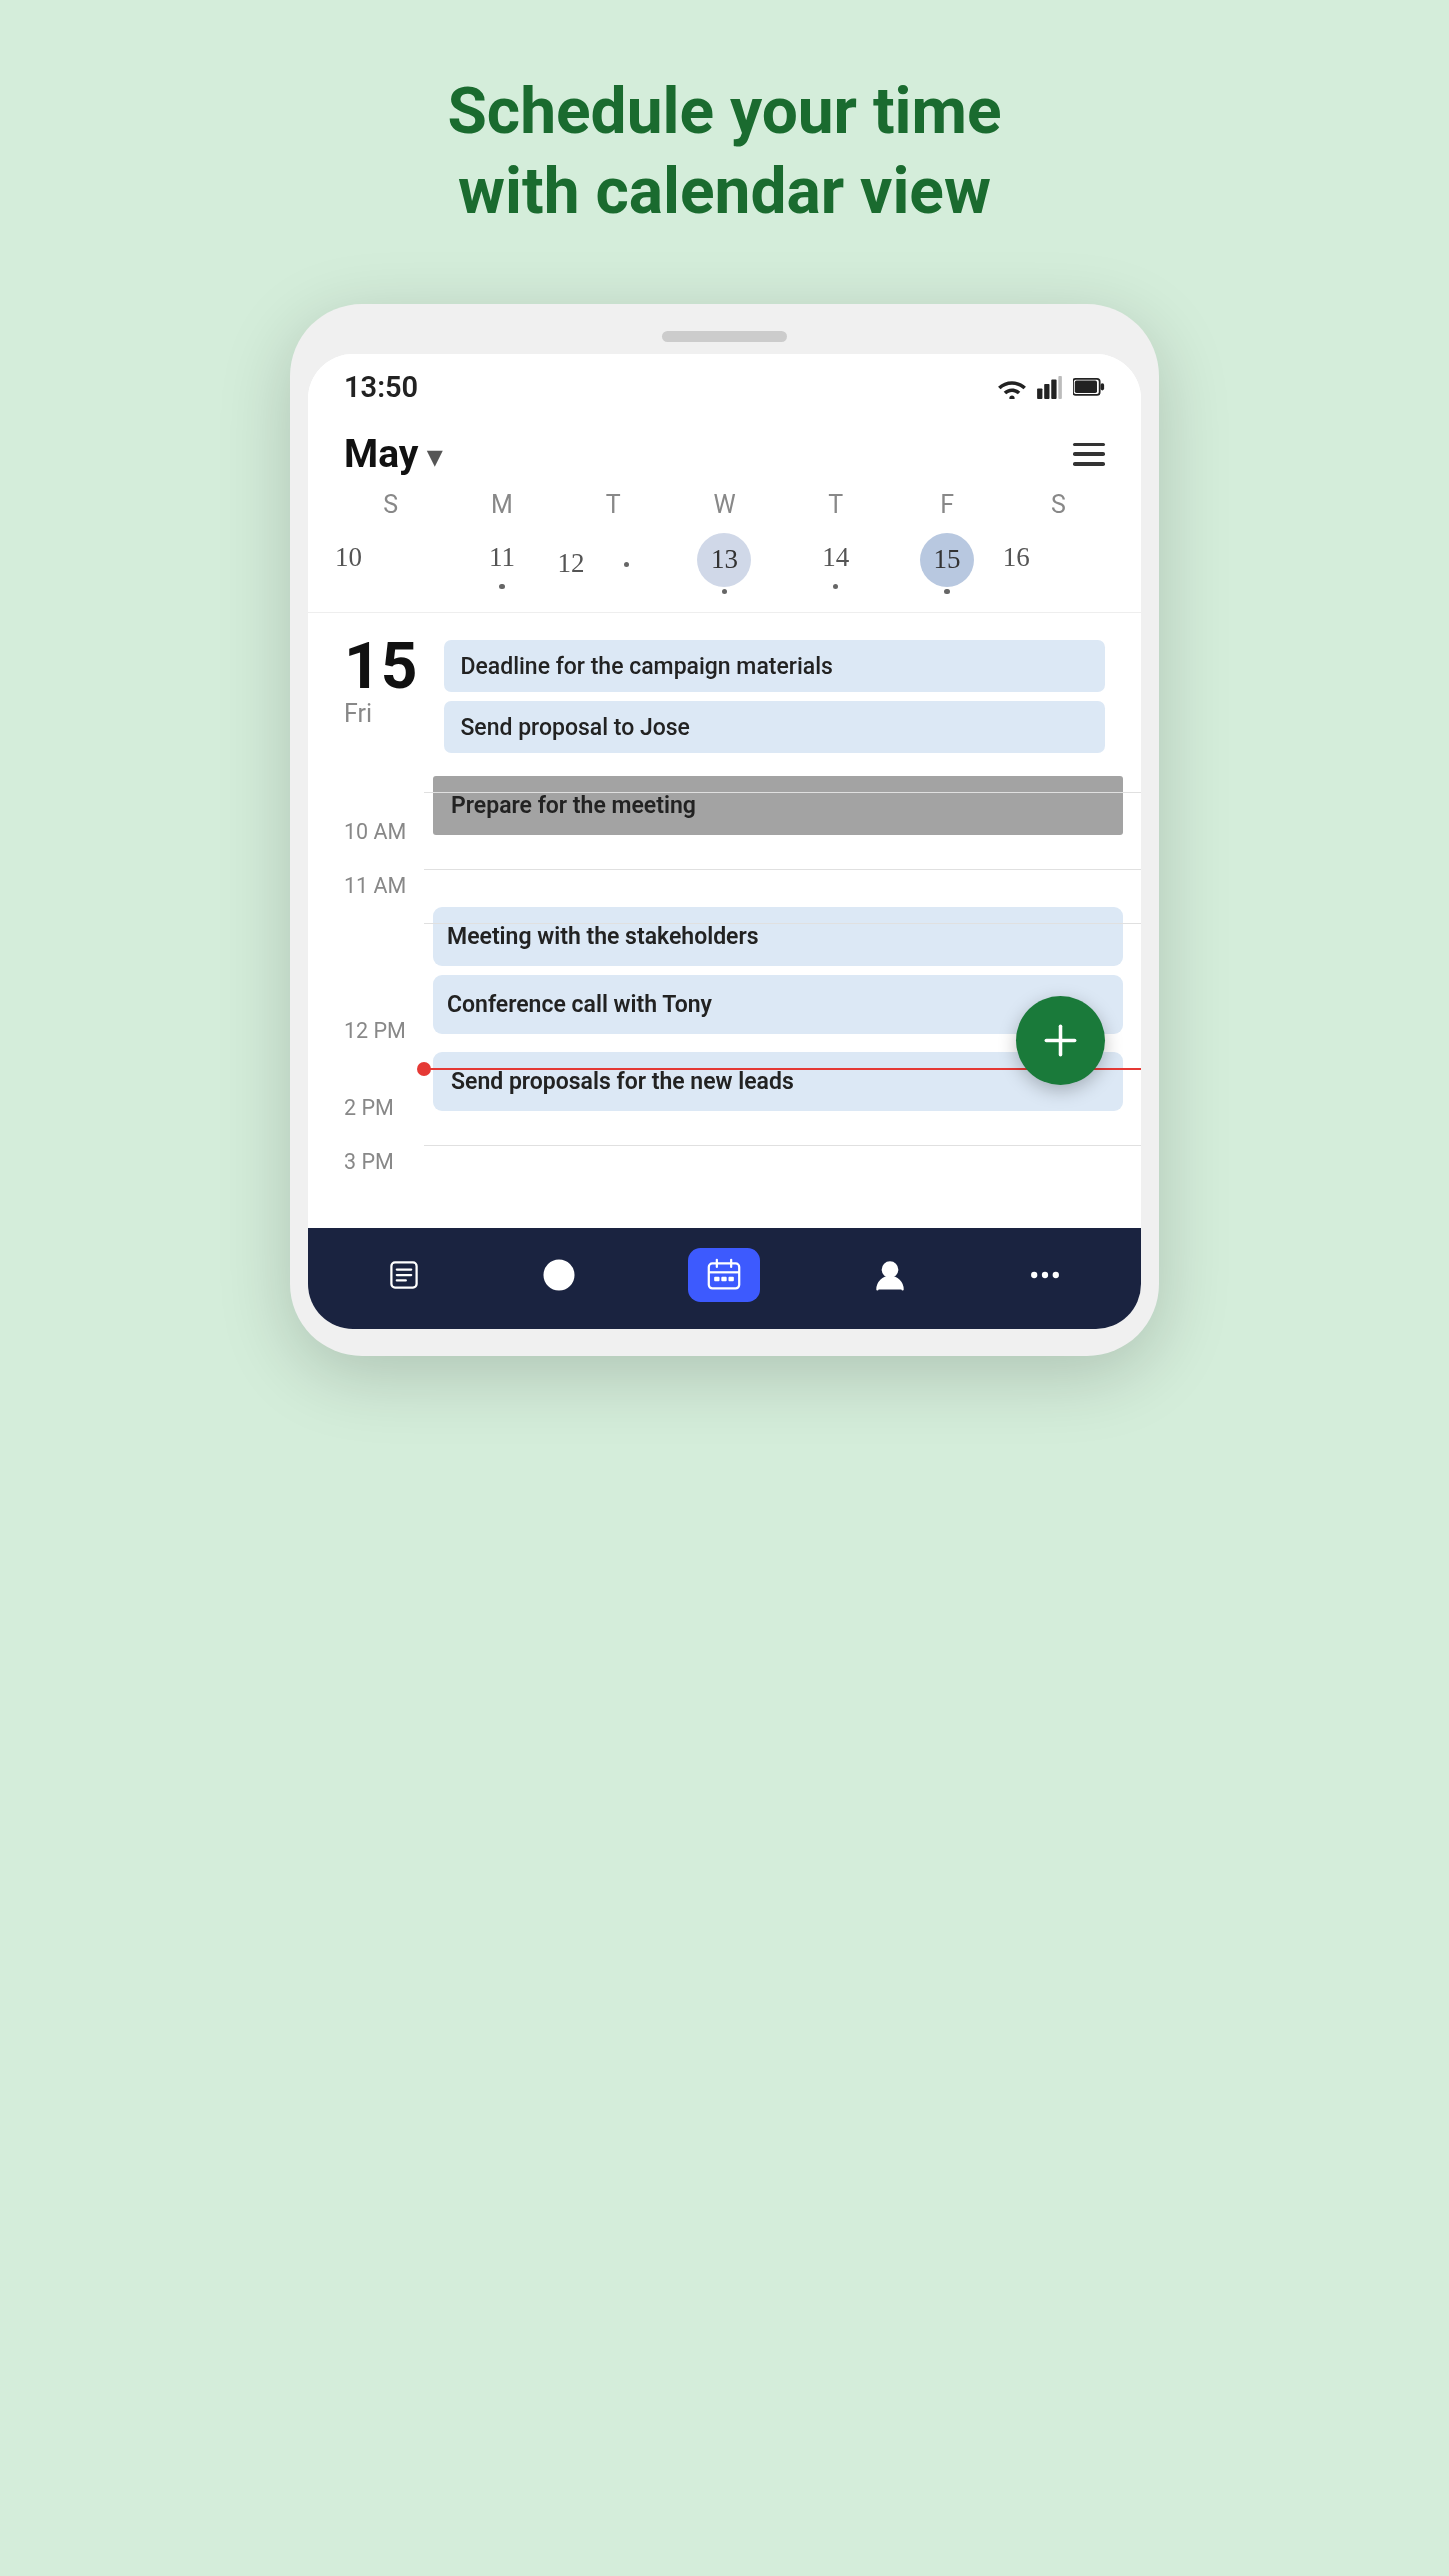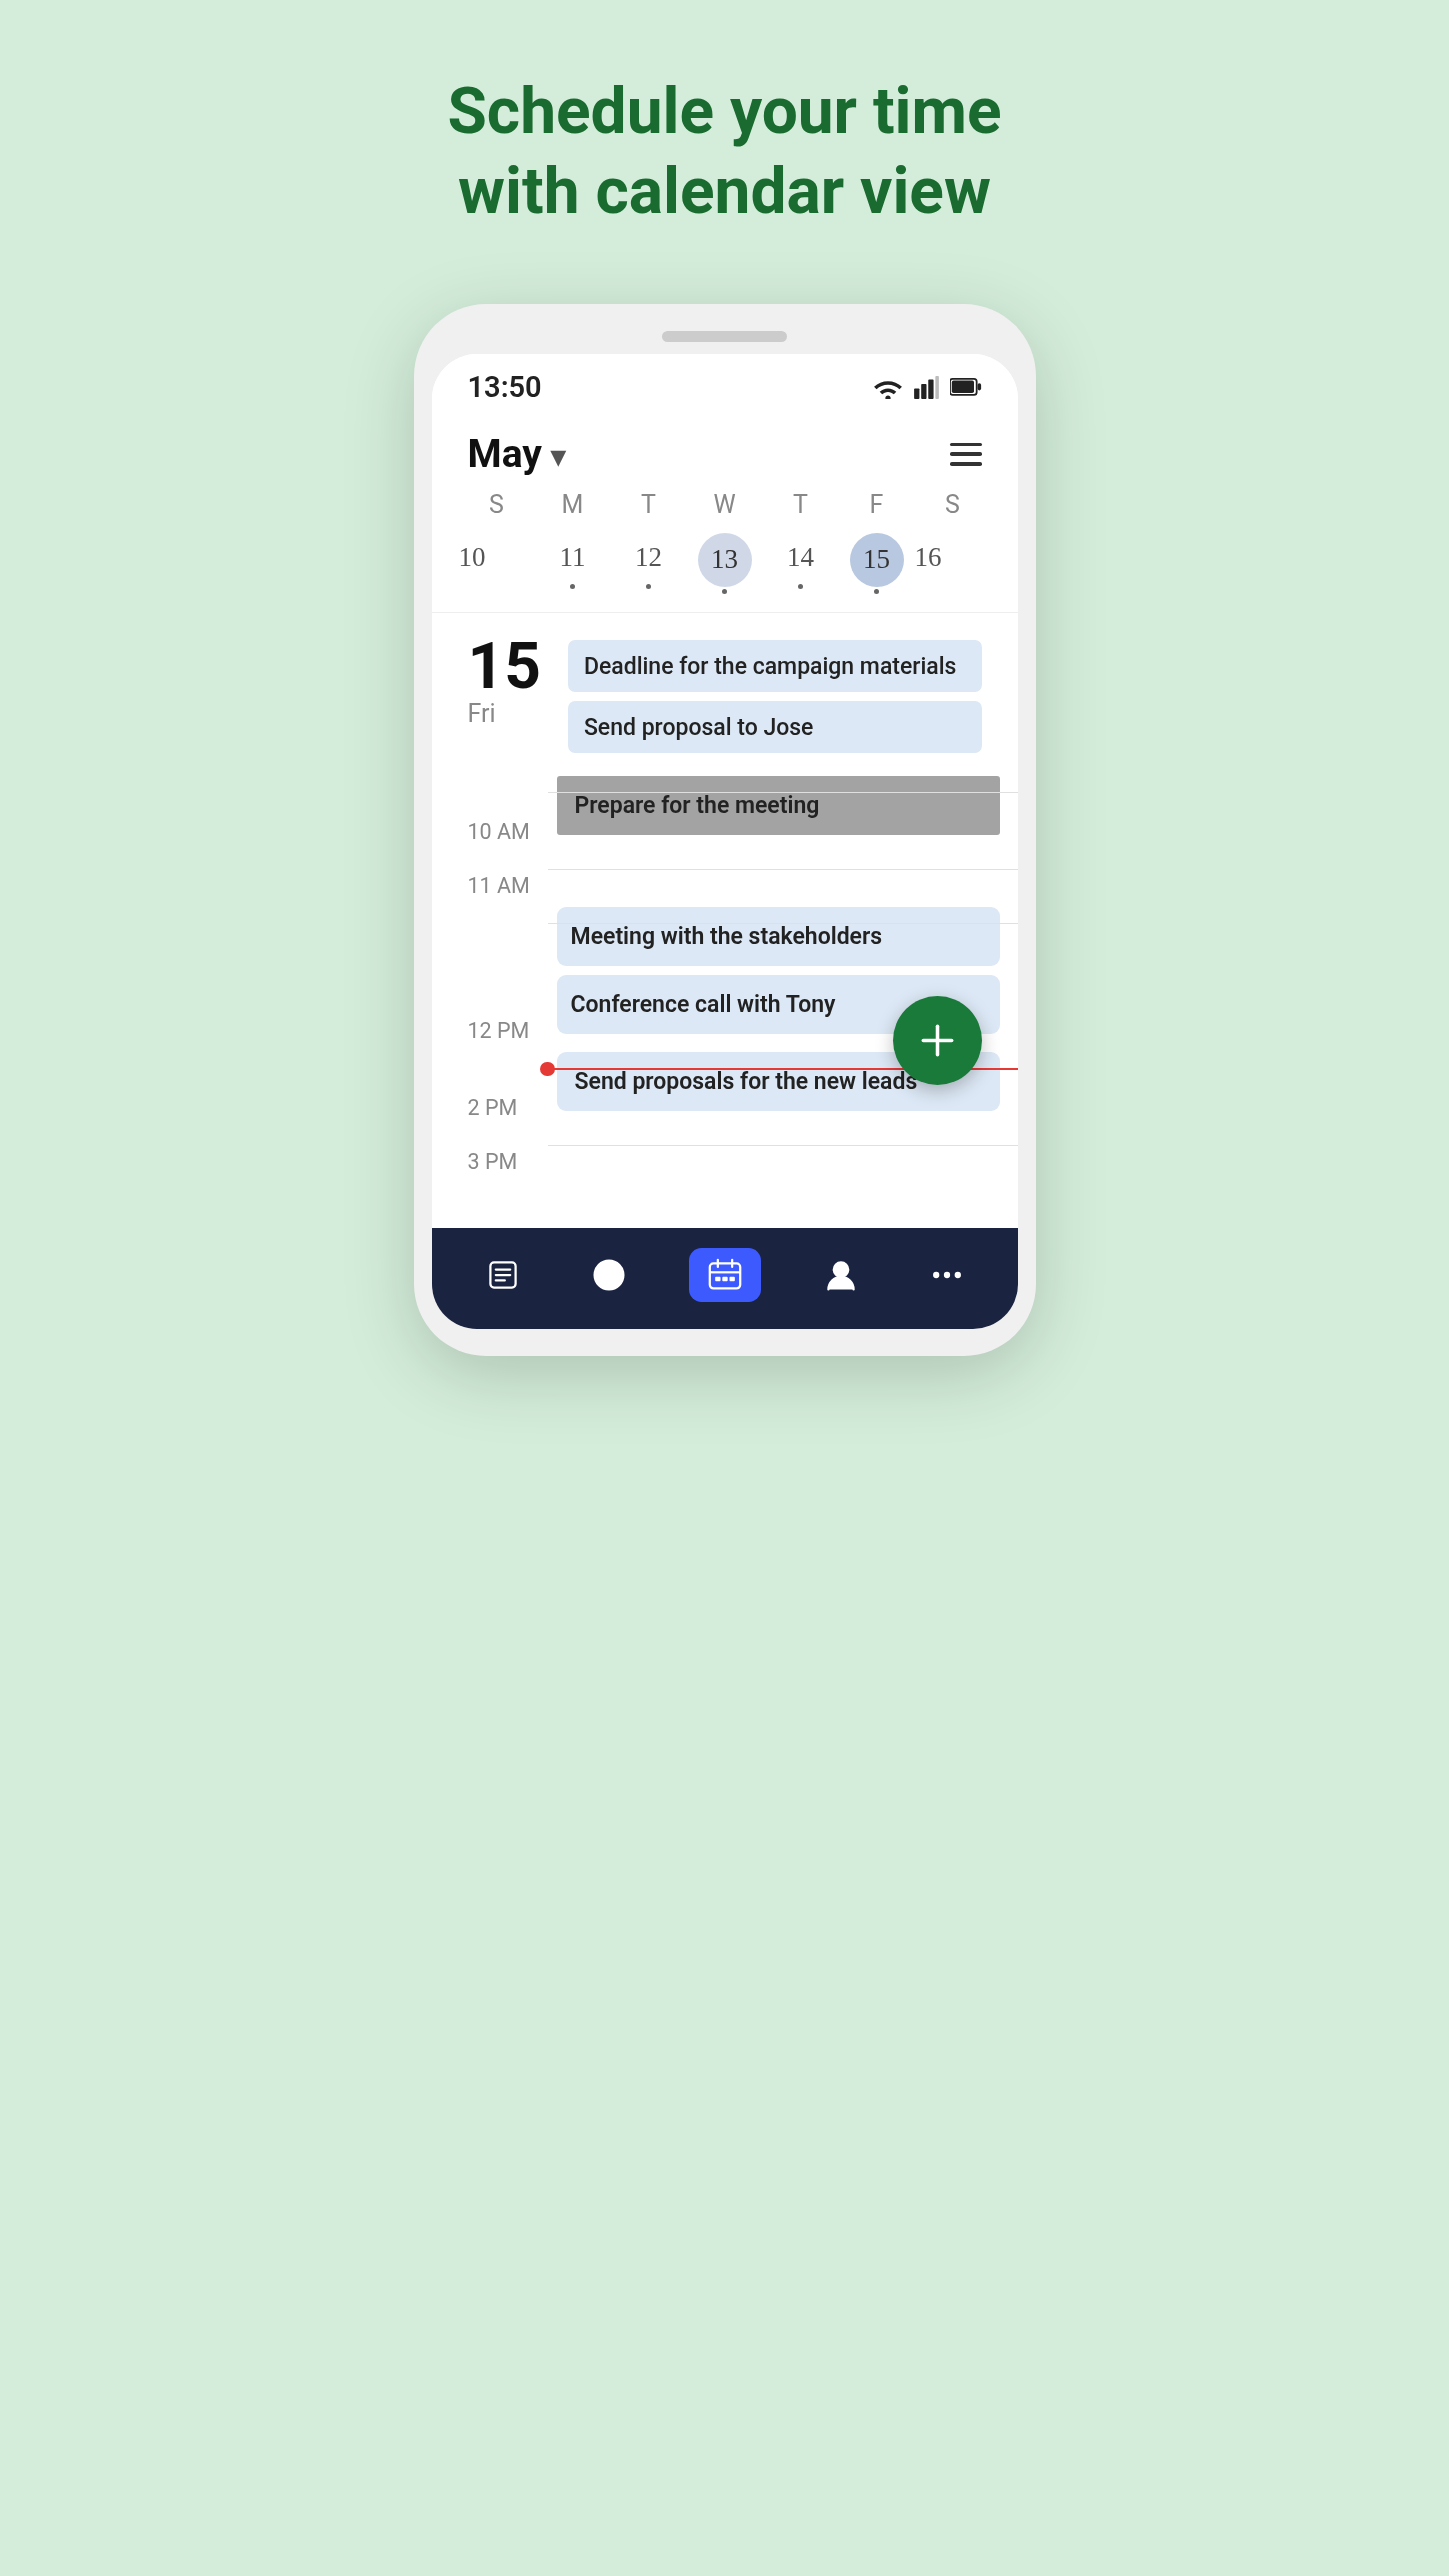--- a/index.html
+++ b/index.html
@@ -25,21 +25,21 @@
     .headline {
       text-align: center;
       color: #1a6b2f;
       font-size: 64px;
       font-weight: 700;
       line-height: 1.25;
       margin-bottom: 72px;
     }
 
     .phone-wrapper {
-      width: 622px;
+      width: 869px;
       background: #f0f0f0;
       border-radius: 72px;
       padding: 27px 18px;
       box-shadow: 0 18px 72px rgba(0,0,0,0.18);
       position: relative;
     }
 
     .phone-notch {
       width: 125px;
       height: 10.7px;
@@ -416,21 +416,21 @@
           <div class="day-header">T</div>
           <div class="day-header">F</div>
           <div class="day-header">S</div>
         </div>
         <div class="day-numbers">
           <div class="day-num">10</div>
           <div style="display:flex;flex-direction:column;align-items:center;">
             <div class="day-num">11</div>
             <div class="day-dot"></div>
           </div>
-          <div style="display:flex;flex-direction:column;align-items:center;">
+          <div style="display:flex;align-items:center;">
             <div class="day-num">12</div>
             <div class="day-dot"></div>
           </div>
           <div style="display:flex;flex-direction:column;align-items:center;">
             <div class="day-num today">13</div>
             <div class="day-dot"></div>
           </div>
           <div style="display:flex;flex-direction:column;align-items:center;">
             <div class="day-num">14</div>
             <div class="day-dot"></div>

